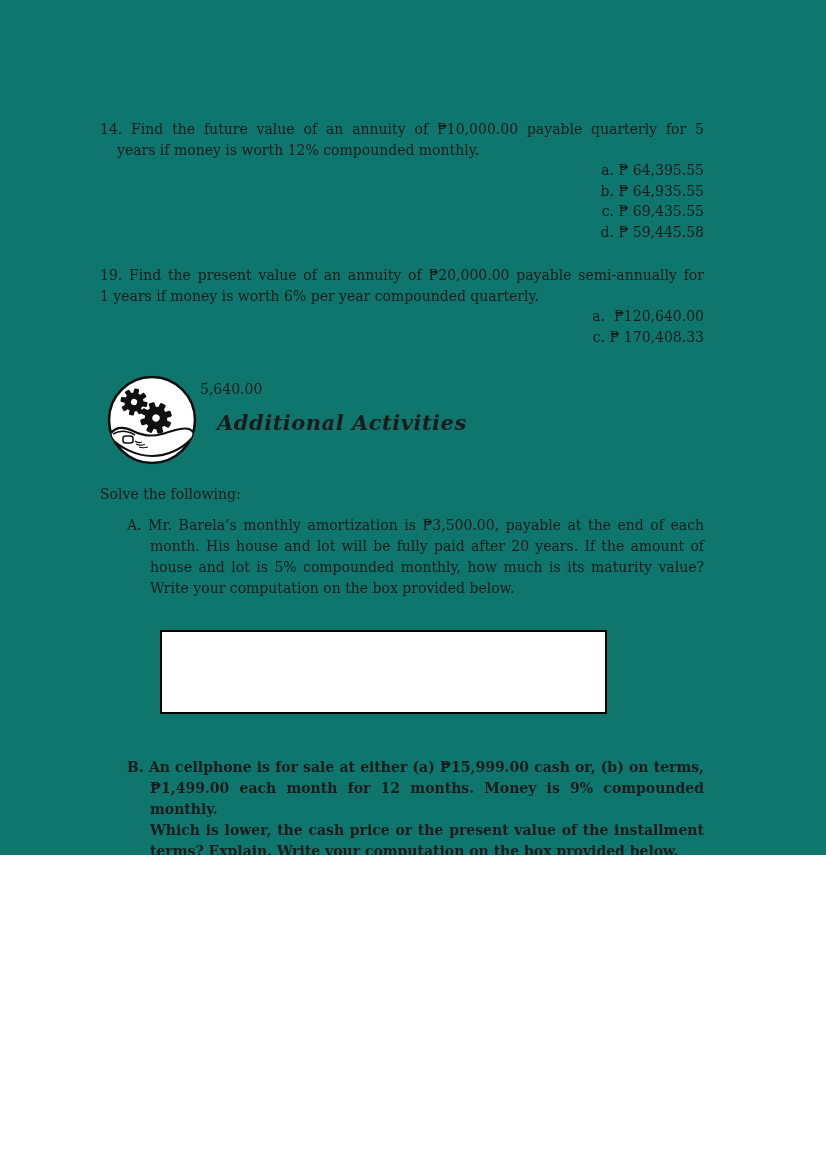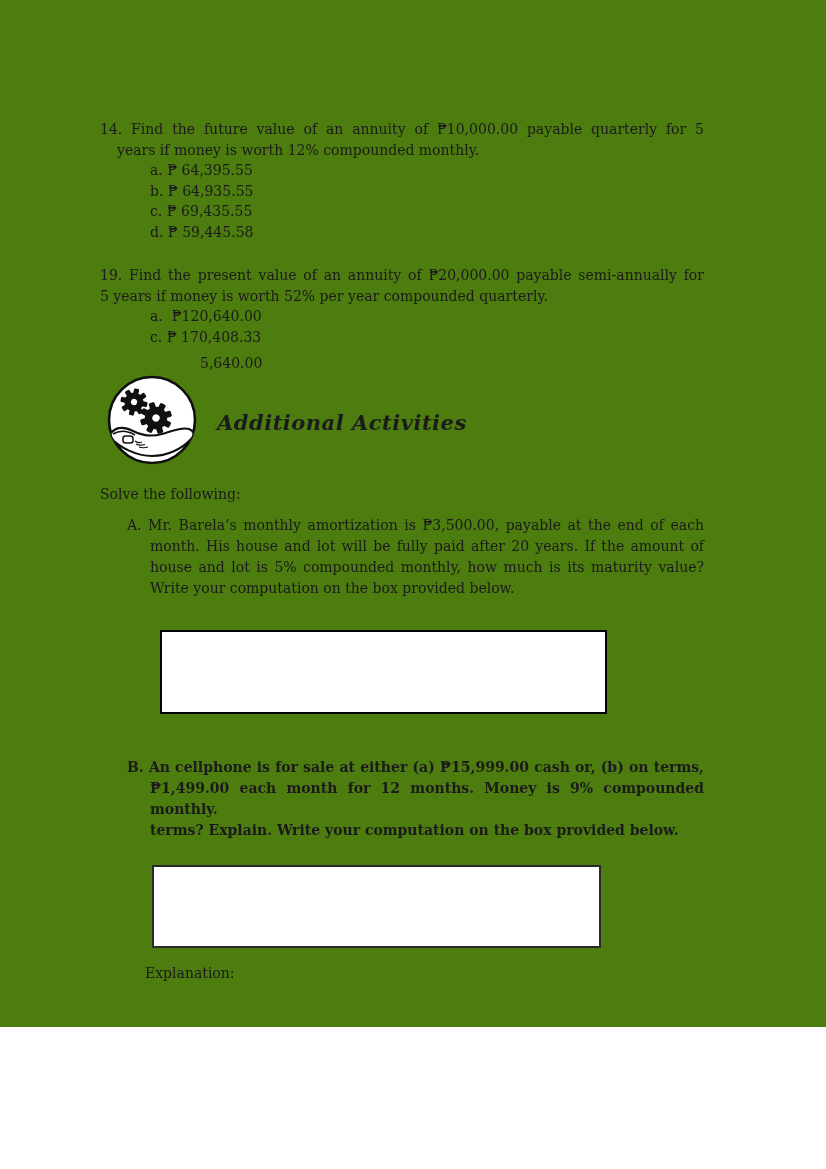--- a/index.html
+++ b/index.html
@@ -1,33 +1,33 @@
 <!DOCTYPE html>
 <html><head>
 <meta charset="utf-8">
 <style>
   html,body{margin:0;padding:0;background:#ffffff;}
   .page{
     position:relative;
-    width:826px;height:1027px;
-    background:#4d7c0f;
+    width:826px;height:855px;
+    background:#0f766e;
     font-family:"DejaVu Serif","Liberation Serif",serif;
     font-size:14px;
     color:#1b1b1b;
     overflow:hidden;
   }
   .abs{position:absolute;}
   .line{line-height:20.5px;}
   
   .jl{text-align:justify;text-align-last:justify;}
   .q14{left:100px;top:119px;width:604px;}
   .q14 .cont{margin-left:17px;}
   .q15{left:100px;top:265px;width:604px;}
-  .opts{margin-left:50px;}
-  .optd{left:200px;top:353px;}
+  .opts{margin-left:50px;text-align:right;}
+  .optd{left:200px;top:379px;}
   .section-icon{left:106px;top:374px;width:92px;height:92px;}
   .section-heading{
     left:217px;top:410px;
     font-size:21px;font-weight:bold;font-style:italic;
     letter-spacing:0.5px;
   }
   .solve{left:100px;top:484px;}
   .item{left:150px;width:554px;}
   .itemA{top:515px;}
   .itemB{top:757px;font-weight:bold;}
@@ -55,21 +55,21 @@
     <div class="opts">
       <div class="line">a. ₱ 64,395.55</div>
       <div class="line">b. ₱ 64,935.55</div>
       <div class="line">c. ₱ 69,435.55</div>
       <div class="line">d. ₱ 59,445.58</div>
     </div>
   </section>
 
   <section class="abs q15">
     <div class="line jl">19. Find the present value of an annuity of ₱20,000.00 payable semi-annually for</div>
-    <div class="line">5 years if money is worth 52% per year compounded quarterly.</div>
+    <div class="line">1 years if money is worth 6% per year compounded quarterly.</div>
     <div class="opts">
       <div class="line">a.&nbsp; ₱120,640.00</div>
       <div class="line">c. ₱ 170,408.33</div>
     </div>
   </section>
 
   <div class="abs line optd">5,640.00</div>
 
   <div class="abs section-icon">
     <svg width="92" height="92" viewBox="0 0 92 92" aria-hidden="true">
@@ -113,20 +113,21 @@
     <div class="line jl">month. His house and lot will be fully paid after 20 years. If the amount of</div>
     <div class="line jl">house and lot is 5% compounded monthly, how much is its maturity value?</div>
     <div class="line">Write your computation on the box provided below.</div>
   </section>
 
   <div class="abs compbox boxA"></div>
 
   <section class="abs item itemB">
     <div class="line jl first">B. An cellphone is for sale at either (a) ₱15,999.00 cash or, (b) on terms,</div>
     <div class="line jl">₱1,499.00 each month for 12 months. Money is 9% compounded monthly.</div>
+    <div class="line jl">Which is lower, the cash price or the present value of the installment</div>
     <div class="line">terms? Explain. Write your computation on the box provided below.</div>
   </section>
 
   <div class="abs compbox boxB"></div>
 
   <div class="abs explanation line">Explanation:</div>
 
   <div class="abs pagenum">20</div>
 
   <div class="abs watermark">www.modyul.online</div>

